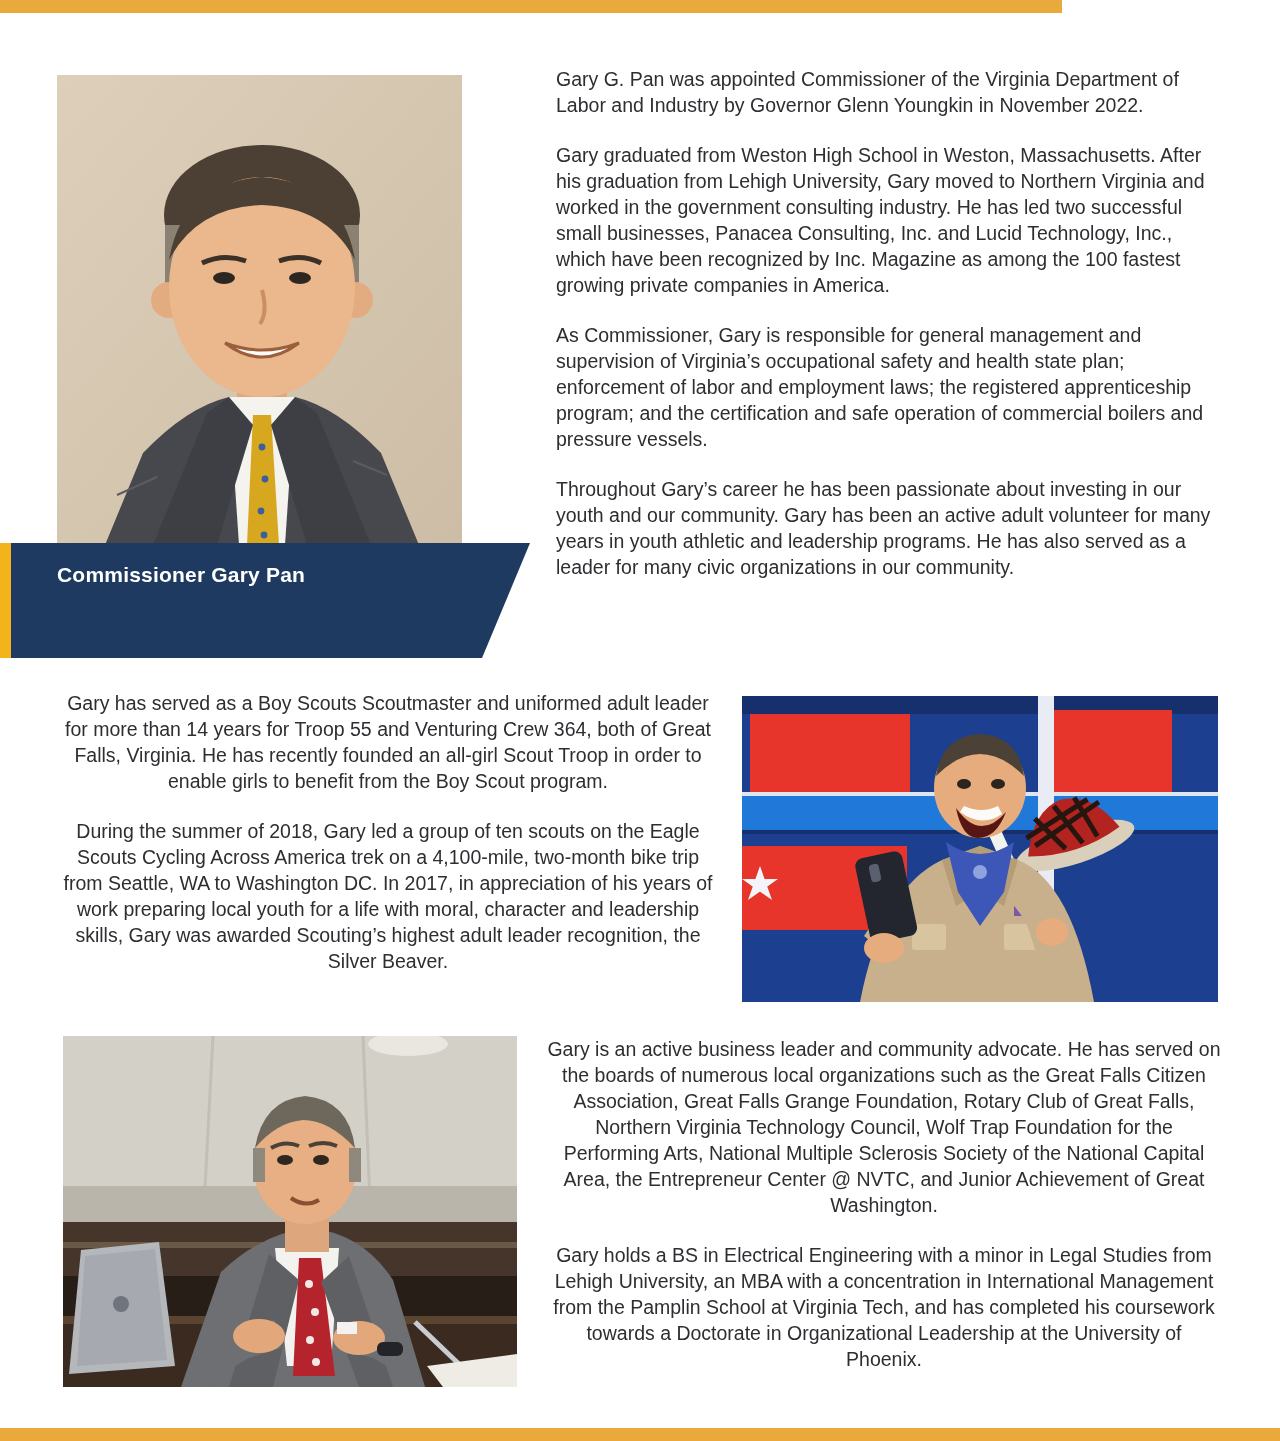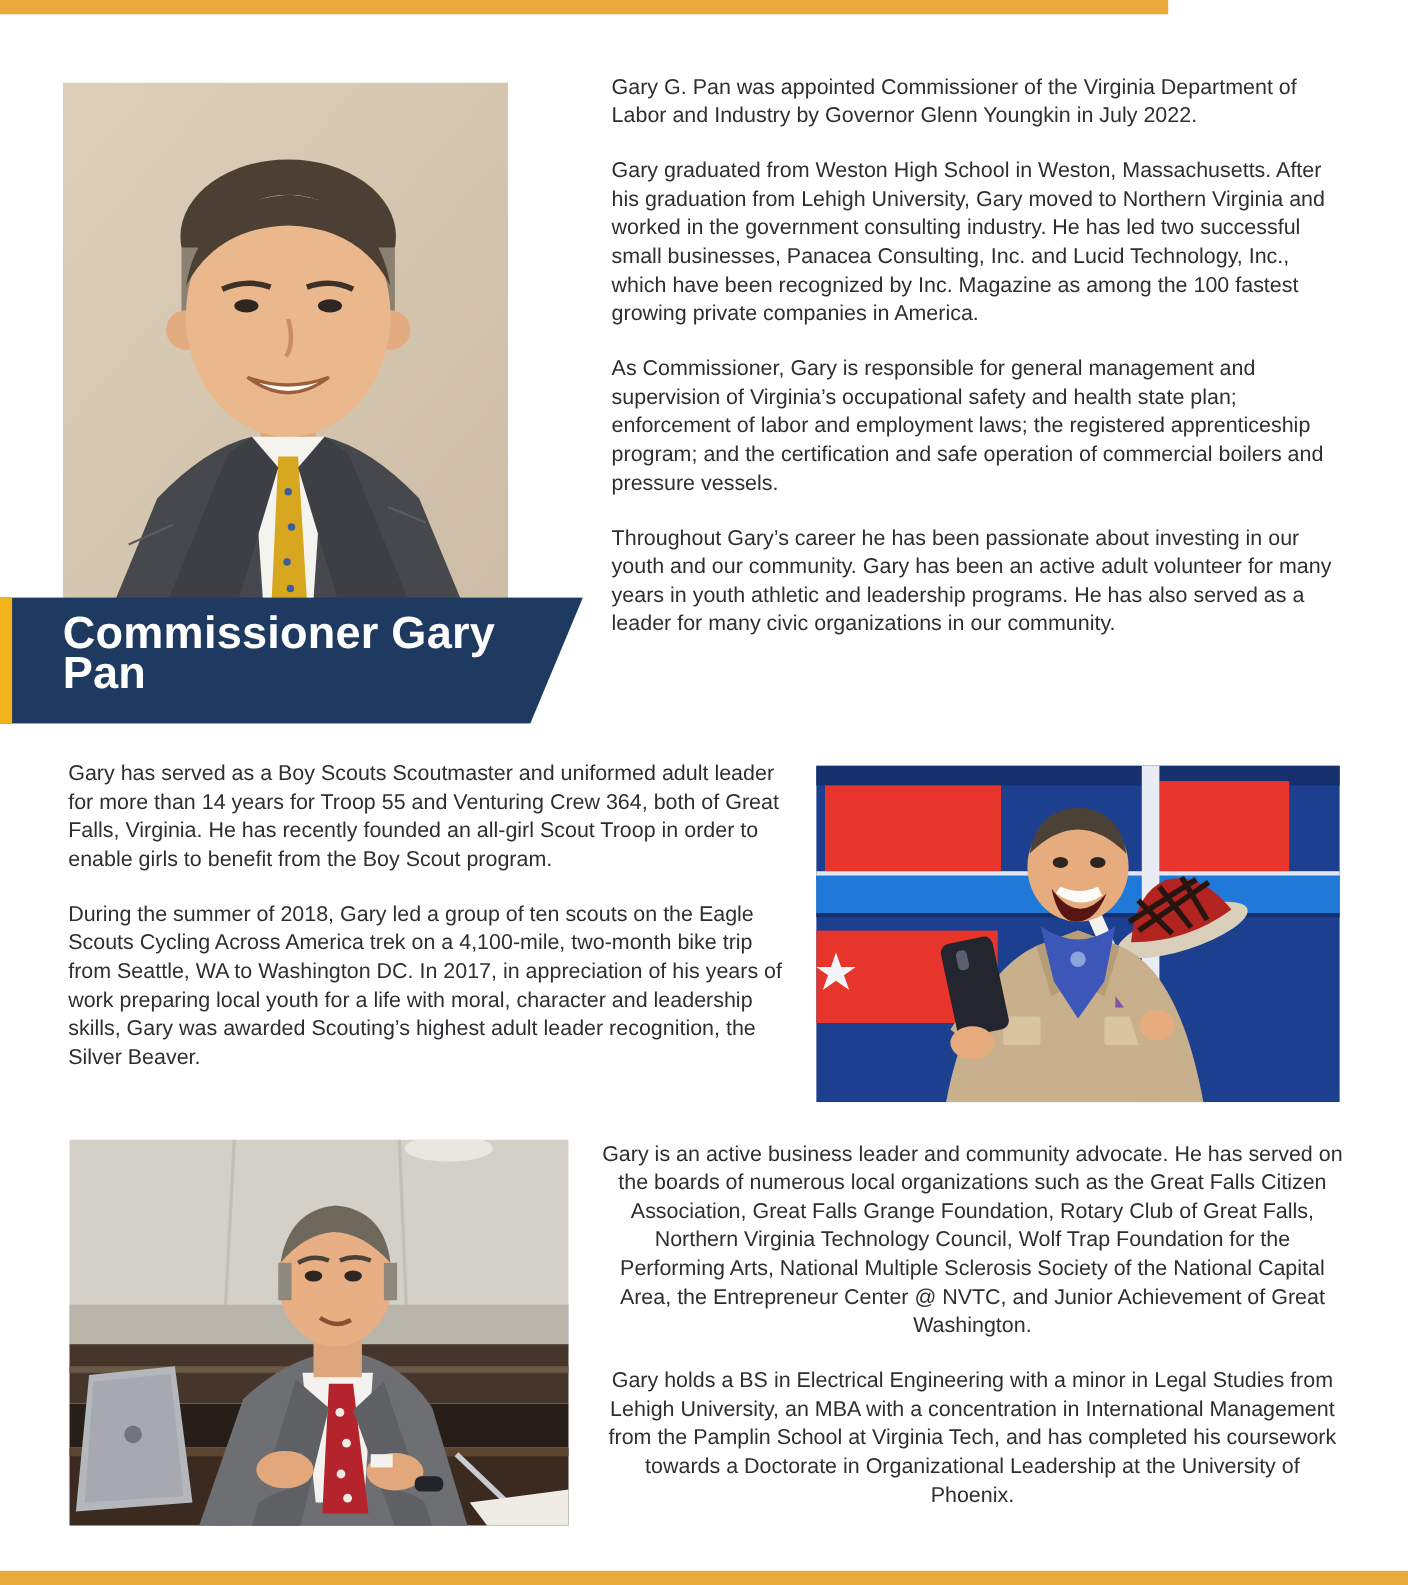--- a/index.html
+++ b/index.html
@@ -32,31 +32,31 @@
     clip-path:polygon(0 0,100% 0,calc(100% - 48px) 100%,0 100%);
     box-sizing:border-box;
     padding:14px 0 0 57px;
     color:#ffffff;
   }
   .banner .gold-stripe{
     position:absolute;left:0;top:0;width:11px;height:115px;
     background:var(--accent-gold,#f2b31b);
   }
   .banner h1{
-    margin:0;font-size:41px;line-height:36px;font-weight:700;letter-spacing:.2px;
+    margin:0;font-size:21px;line-height:36px;font-weight:700;letter-spacing:.2px;
   }
   .banner .subtitle{
     margin-top:9px;font-size:21px;line-height:24px;font-weight:400;
   }
 
   .text-col{position:absolute;color:var(--text-color,#2d2e31);}
   .text-col p{margin:0 0 24px 0;font-size:19.5px;line-height:26px;}
   .text-col p:last-child{margin-bottom:0;}
   .intro-col{left:556px;top:66px;width:664px;}
-  .scouting-col{left:62px;top:690px;width:652px;}
+  .scouting-col{left:62px;top:690px;width:652px;text-align:center;}
   .community-col{left:546px;top:1036px;width:676px;text-align:center;}
 </style>
 </head>
 <body>
 
 <div class="page">
 
   <div class="accent-bar top"></div>
 
   <div class="photo portrait-photo">
@@ -105,21 +105,21 @@
       <path d="M60,420 l40,-18 M330,400 l-34,-14" stroke="#5a5c64" stroke-width="2" fill="none"></path>
     </svg>
   </div>
 
   <div class="banner">
     <div class="gold-stripe"></div>
     <h1>Commissioner Gary Pan</h1>
   </div>
 
   <div class="text-col intro-col">
-    <p>Gary G. Pan was appointed Commissioner of the Virginia Department of Labor and Industry by Governor Glenn Youngkin in July 2022.</p>
+    <p>Gary G. Pan was appointed Commissioner of the Virginia Department of Labor and Industry by Governor Glenn Youngkin in November 2022.</p>
     <p>Gary graduated from Weston High School in Weston, Massachusetts. After his graduation from Lehigh University, Gary moved to Northern Virginia and worked in the government consulting industry. He has led two successful small businesses, Panacea Consulting, Inc. and Lucid Technology, Inc., which have been recognized by Inc. Magazine as among the 100 fastest growing private companies in America.</p>
     <p>As Commissioner, Gary is responsible for general management and supervision of Virginia’s occupational safety and health state plan; enforcement of labor and employment laws; the registered apprenticeship program; and the certification and safe operation of commercial boilers and pressure vessels.</p>
     <p>Throughout Gary’s career he has been passionate about investing in our youth and our community. Gary has been an active adult volunteer for many years in youth athletic and leadership programs. He has also served as a leader for many civic organizations in our community.</p>
   </div>
 
   <div class="text-col scouting-col">
     <p>Gary has served as a Boy Scouts Scoutmaster and uniformed adult leader for more than 14 years for Troop 55 and Venturing Crew 364, both of Great Falls, Virginia. He has recently founded an all-girl Scout Troop in order to enable girls to benefit from the Boy Scout program.</p>
     <p>During the summer of 2018, Gary led a group of ten scouts on the Eagle Scouts Cycling Across America trek on a 4,100-mile, two-month bike trip from Seattle, WA to Washington DC. In 2017, in appreciation of his years of work preparing local youth for a life with moral, character and leadership skills, Gary was awarded Scouting’s highest adult leader recognition, the Silver Beaver.</p>
   </div>
 

